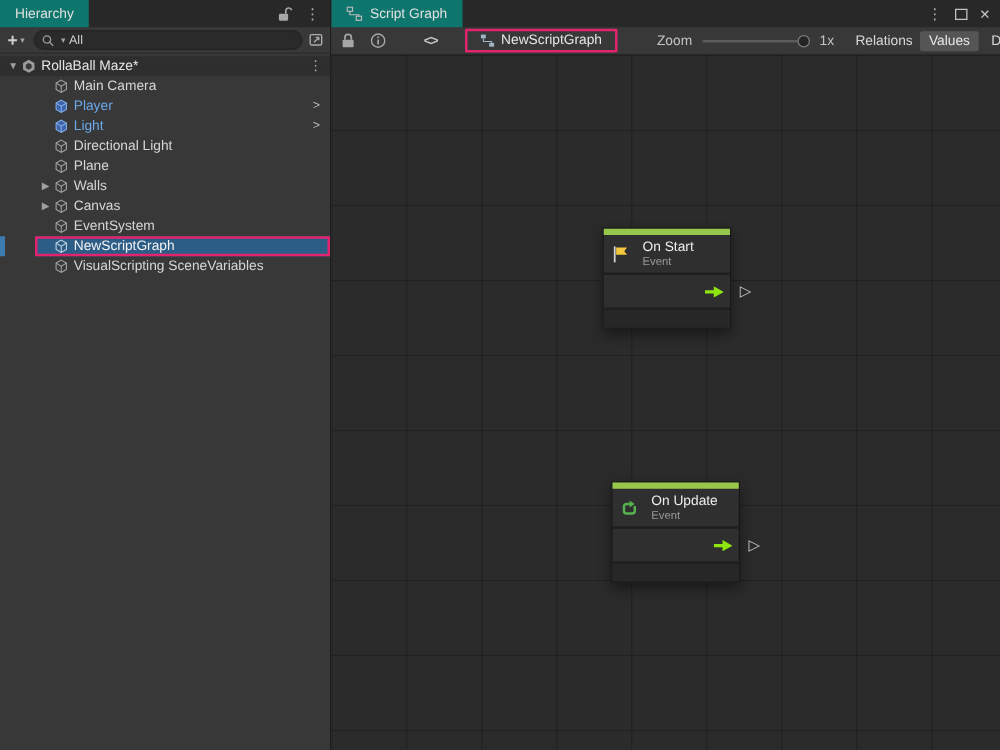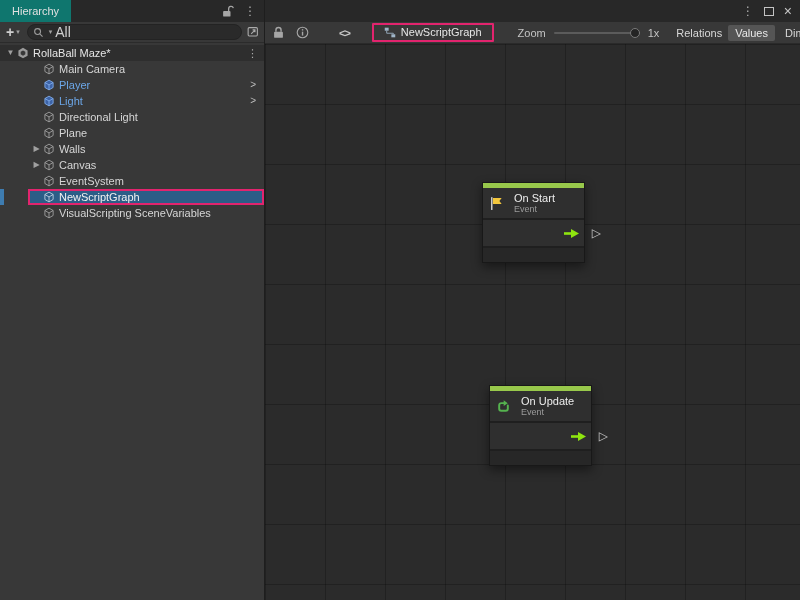--- a/index.html
+++ b/index.html
@@ -21,21 +21,21 @@
   
   .panel-left{position:absolute;left:0;top:0;width:265px;height:600px;border-right:1px solid #1E1E1E;
     display:flex;flex-direction:column;background:#383838;box-sizing:border-box}
   .h-toolbar{height:20px;display:flex;align-items:center;gap:5px;padding:0 4px;
     background:#383838;border-bottom:1px solid #2B2B2B;flex:0 0 auto}
   .create{display:flex;align-items:center;color:#CFCFCF;padding:0 2px}
   .create .plus{font-size:14px;font-weight:bold;line-height:1}
   .caret{font-size:7px;color:#A2A2A2;margin-left:2px}
   .search{flex:1;height:14px;background:#2A2A2A;border:1px solid #232323;border-radius:8px;
     display:flex;align-items:center;gap:3px;padding:0 5px;color:#BDBDBD}
-  .search .val{font-size:14px;color:#CFCFCF}
+  .search .val{font-size:10px;color:#CFCFCF}
 
   .tree{flex:1;position:relative;padding-top:2px}
   .row{height:16px;display:flex;align-items:center;position:relative}
   .row .arrow{width:13px;text-align:center;font-size:8px;color:#A0A0A0;flex:0 0 auto;line-height:1}
   .row .obj-icon{flex:0 0 auto;margin-right:4px;display:flex}
   .row .label{white-space:nowrap;color:#D6D6D6}
   .scene-row{background:#2E2E2E;padding-left:4px}
   .scene-row .label{color:#E5E5E5}
   .row.child{padding-left:30px}
   .kebab{margin-left:auto;margin-right:6px;color:#ABABAB;font-size:11px;line-height:1}
@@ -49,21 +49,21 @@
 
   
   .panel-right{position:absolute;left:265px;top:0;right:0;bottom:0;display:flex;flex-direction:column;overflow:hidden}
   .g-toolbar{height:21px;background:#383838;border-bottom:1px solid #2A2A2A;display:flex;align-items:center;
     padding:0 0 0 8px;flex:0 0 auto;overflow:hidden}
   .g-toolbar>*{flex:0 0 auto}
   .tb-lock{margin-right:12px}
   .tb-code{margin-left:30px;color:#C8C8C8;font-weight:bold;letter-spacing:-1px}
   .graph-name{margin-left:22px;display:flex;align-items:center;gap:5px;
     border:2px solid var(--annotation-pink);padding:1px 10px 2px;color:#E6E6E6;border-radius:1px}
-  .tb-zoom-label{margin-left:24px;color:#C4C4C4}
+  .tb-zoom-label{margin-left:32px;color:#C4C4C4}
   .slider{margin-left:8px;width:86px;height:2px;background:#5B5B5B;border-radius:1px;position:relative}
   .knob{position:absolute;right:0;top:50%;transform:translateY(-50%);width:10px;height:10px;border-radius:50%;
     background:#242424;border:1px solid #7A7A7A;box-sizing:border-box}
   .tb-zoom-val{margin-left:8px;color:#C4C4C4}
   .tb-relations{margin-left:14px;color:#D8D8D8;padding:2px 3px}
   .tb-values{margin-left:3px;background:#555555;border-radius:2px;padding:2px 7px;color:#E8E8E8}
   .tb-dim{margin-left:7px;color:#D8D8D8;padding:2px 3px;white-space:nowrap}
 
   .canvas{flex:1;position:relative;background:#2B2B2B;overflow:hidden;
     background-image:
@@ -256,20 +256,30 @@
       </span>
       <span class="label">VisualScripting SceneVariables</span>
     </div>
 
   </div>
 </div>
 
 <div class="panel-right">
 
   <div class="tabstrip">
+    <div class="tab">
+      <span>
+        <svg width="13" height="12" viewBox="0 0 14 13">
+            <rect x="0.8" y="0.8" width="4.6" height="3.6" fill="none" stroke="#BDBDBD"></rect>
+            <rect x="8.6" y="8.6" width="4.6" height="3.6" fill="none" stroke="#BDBDBD"></rect>
+            <path d="M3.1 4.4v3h7.8v1.2" fill="none" stroke="#BDBDBD"></path>
+          </svg>
+      </span>
+      <span>Script Graph</span>
+    </div>
     <div class="tabstrip-right">
       <span class="icon-btn">⋮</span>
       <span class="winbox"></span>
       <span class="icon-btn close">×</span>
     </div>
   </div>
 
   <div class="g-toolbar">
     <span class="icon-btn tb-lock">
       <svg width="11" height="13" viewBox="0 0 12 14">

